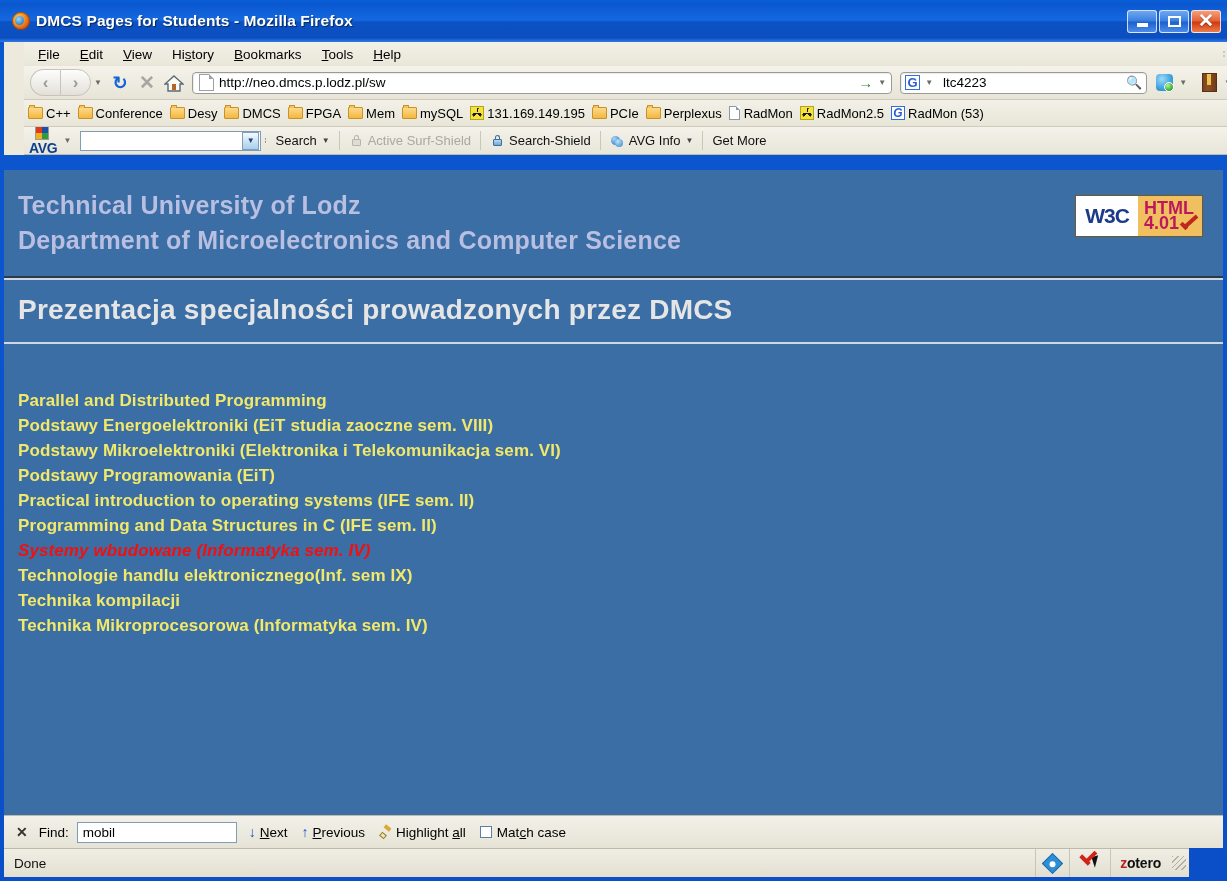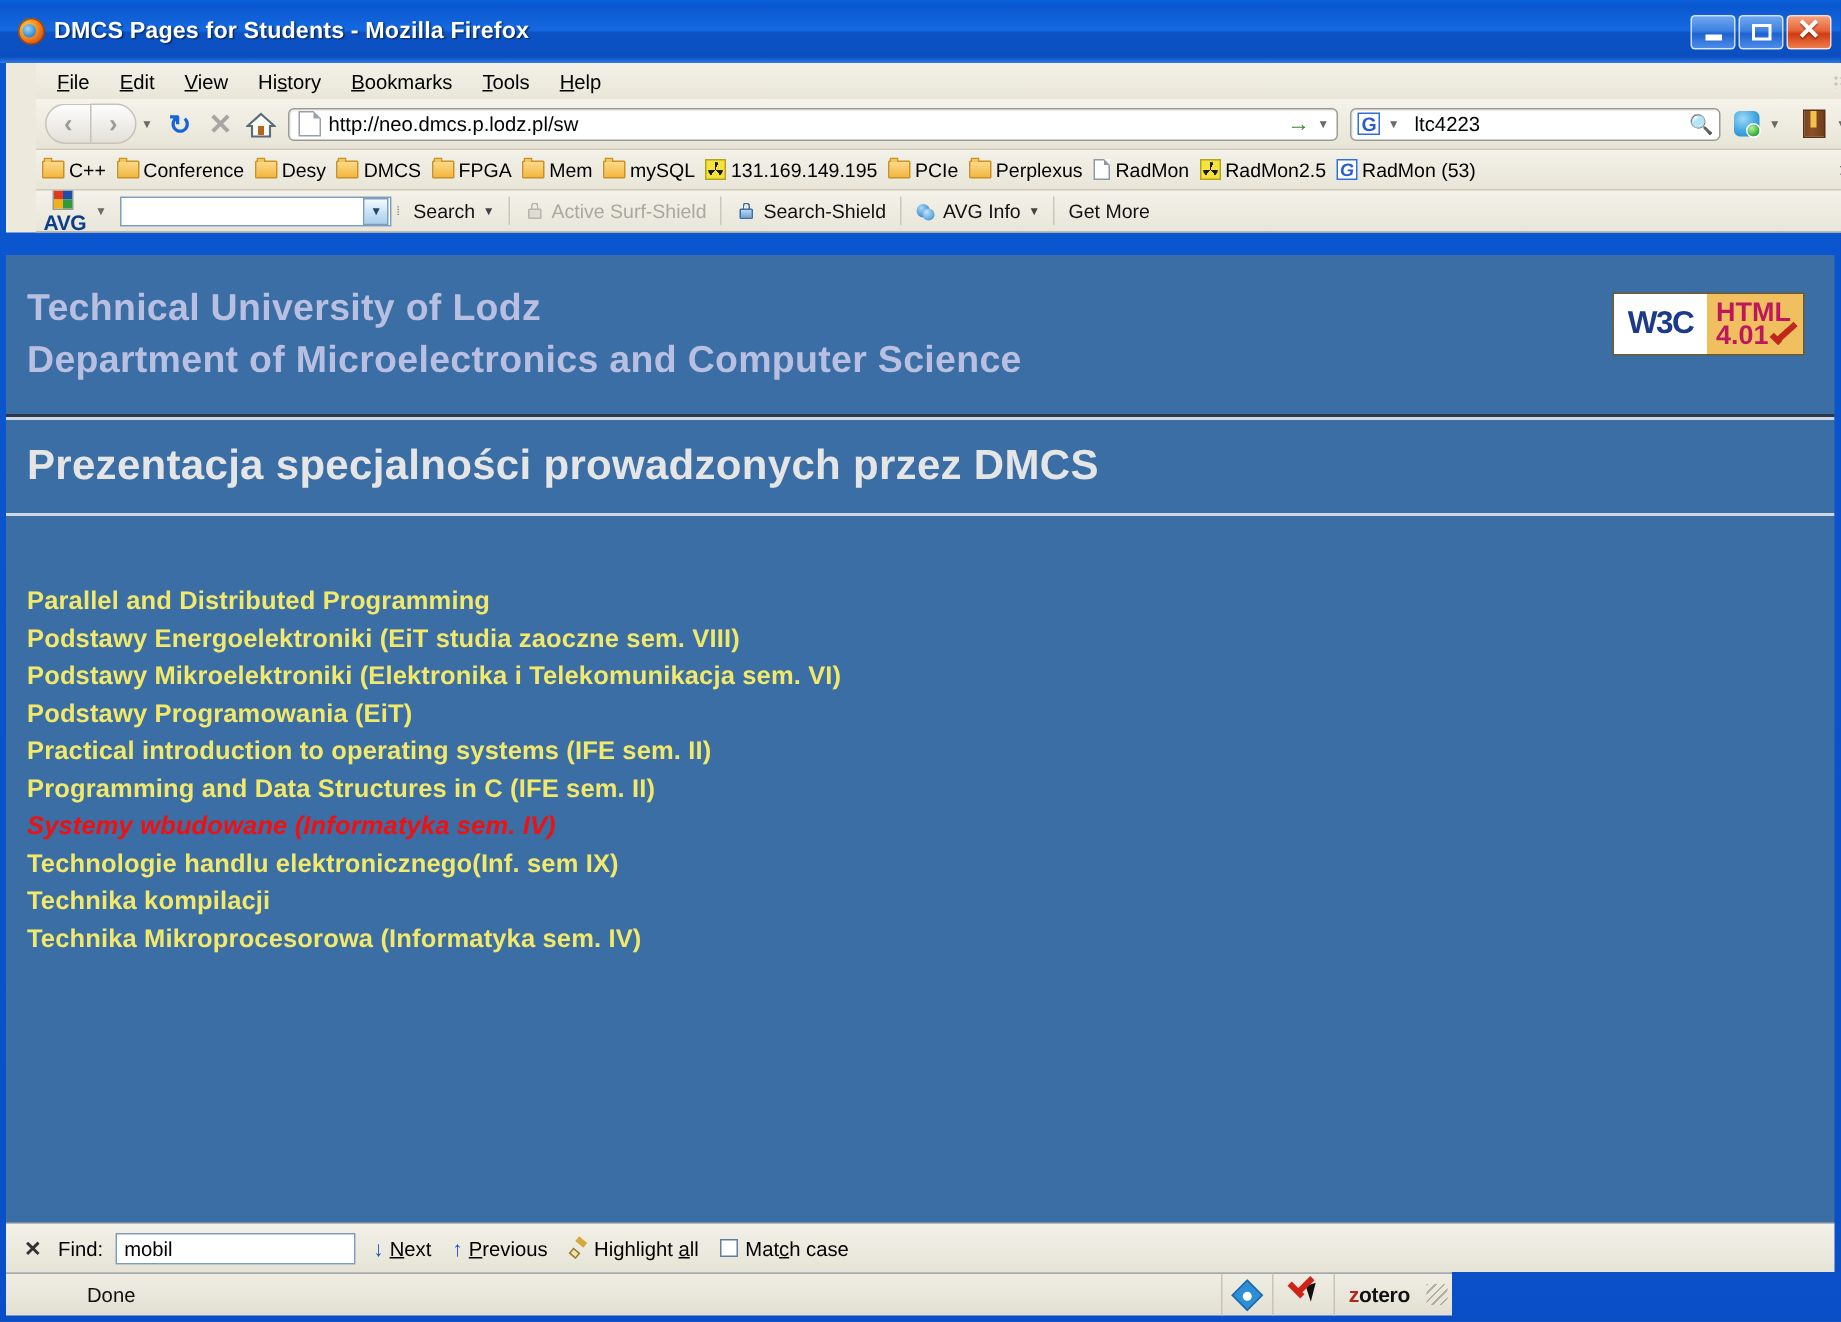--- a/index.html
+++ b/index.html
@@ -231,23 +231,23 @@
   .find-btn{display:flex;align-items:center;font-size:13.5px;color:#000;margin-right:14px;white-space:nowrap;}
   .find-btn u{text-decoration:underline;}
   .arr{color:#1b4fd0;font-size:14px;margin-right:4px;font-weight:bold;}
   #hl-ico{width:13px;height:13px;margin-right:4px;position:relative;}
   #hl-ico:before{content:"";position:absolute;left:5px;top:0;width:7px;height:4px;background:#d8a93a;transform:rotate(40deg);}
   #hl-ico:after{content:"";position:absolute;left:1px;top:7px;width:6px;height:5px;background:#f2e5a8;border:1px solid #8c7a30;box-sizing:border-box;transform:rotate(40deg);}
   #mc-box{width:12px;height:12px;background:#fff;border:1px solid #5f7f9f;box-sizing:border-box;margin-right:5px;}
 
   
   #statusbar{
-    position:absolute;left:4px;top:848px;width:964px;height:29px;
+    position:absolute;left:4px;top:848px;width:1185px;height:29px;
     background:linear-gradient(180deg,#f0eee4 0%,#e2dfd2 100%);
-    border-top:1px solid #bdb9ab;display:flex;align-items:center;box-sizing:border-box;padding-left:44px;
+    border-top:1px solid #bdb9ab;display:flex;align-items:center;box-sizing:border-box;
   }
   #status-text{flex:1;font-size:13.5px;color:#111;padding-left:10px;}
   .st-cell{height:28px;display:flex;align-items:center;justify-content:center;
     border-left:1px solid #c8c4b6;padding:0 9px;}
   #st-diamond{width:15px;height:15px;background:#2e8fd6;transform:rotate(45deg);border:1px solid #1a6aa8;
     display:flex;align-items:center;justify-content:center;box-sizing:border-box;}
   #st-diamond i{width:6px;height:6px;background:#fff;border-radius:50%;transform:rotate(-45deg);}
   #st-avg{width:22px;height:18px;position:relative;}
   #st-avg:before{content:"";position:absolute;left:0;top:4px;width:12px;height:4px;background:#cf2418;transform:rotate(45deg);}
   #st-avg:after{content:"";position:absolute;left:5px;top:1px;width:14px;height:4px;background:#cf2418;transform:rotate(-45deg);}

